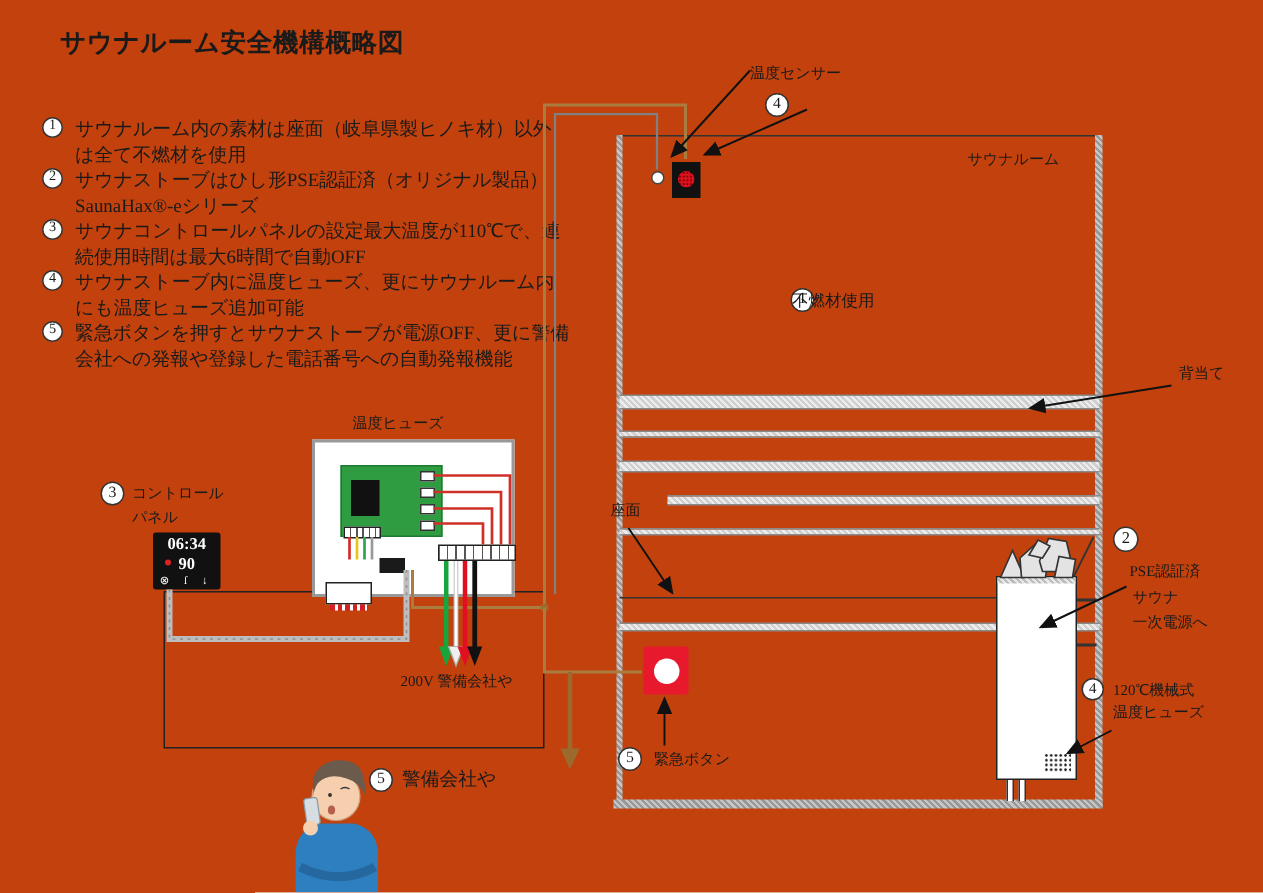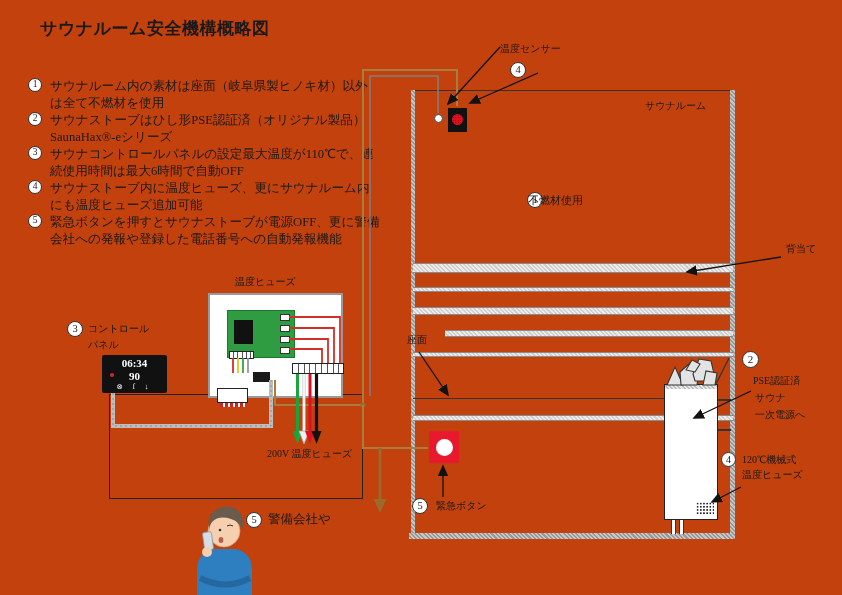--- a/index.html
+++ b/index.html
@@ -94,21 +94,21 @@
     <div class="abs" style="left:52px;top:14px;width:10px;height:7px;background:#fff;border:1px solid #333;box-sizing:border-box;"></div>
     <div class="abs" style="left:52px;top:25px;width:10px;height:7px;background:#fff;border:1px solid #333;box-sizing:border-box;"></div>
     <div class="abs" style="left:52px;top:36px;width:10px;height:7px;background:#fff;border:1px solid #333;box-sizing:border-box;"></div>
     <div class="abs divider-strip" style="left:1px;top:40px;width:25px;height:8px;background-image:repeating-linear-gradient(90deg,transparent 0 3.2px,#555 3.2px 4.2px);"></div>
   </div>
   <div class="abs divider-strip" style="left:292px;top:363px;width:52px;height:11px;background-image:repeating-linear-gradient(90deg,transparent 0 4.8px,#555 4.8px 5.8px);"></div>
   <div class="abs" style="left:253px;top:372px;width:17px;height:10px;background:#1a1a1a;"></div>
   <div class="abs" style="left:217px;top:388px;width:31px;height:15px;background:#fff;border:1.5px solid #222;box-sizing:border-box;"></div>
   <div class="abs redhatch" style="left:220px;top:403px;width:25px;height:4px;"></div>
 
-  <div class="abs" style="left:102px;top:355px;width:65px;height:38px;background:#111;border-radius:2px;text-align:center;">
+  <div class="abs" style="left:102px;top:355px;width:45px;height:38px;background:#111;border-radius:2px;text-align:center;">
     <div style="color:#fff;font-size:11px;font-weight:bold;line-height:13px;margin-top:2px;">06:34</div>
     <div style="color:#fff;font-size:11px;font-weight:bold;line-height:12px;">90</div>
     <div class="abs" style="left:8px;top:18px;width:4px;height:4px;border-radius:50%;background:#d22;"></div>
     <div class="disp-ico" style="color:#fff;font-size:7.5px;line-height:9px;">⊗ ſ ↓</div>
   </div>
 
   <div class="lbl" style="left:500px;top:42px;">温度センサー</div>
   <span class="cnum abs" style="left:510px;top:62px;width:16px;height:16px;font-size:10.5px;">4</span>
 
   <div class="lbl" style="left:645px;top:99px;">サウナルーム</div>
@@ -130,21 +130,21 @@
 
   <span class="cnum abs" style="left:412px;top:498px;width:16px;height:16px;font-size:10.5px;">5</span>
   <div class="lbl" style="left:436px;top:499px;">緊急ボタン</div>
 
   <div class="lbl" style="left:235px;top:275px;">温度ヒューズ</div>
 
   <span class="cnum abs" style="left:67px;top:321px;width:16px;height:16px;font-size:10.5px;">3</span>
   <div class="lbl" style="left:88px;top:322px;">コントロール</div>
   <div class="lbl" style="left:88px;top:338px;">パネル</div>
 
-  <div class="lbl" style="left:267px;top:447px;">200V 温度ヒューズ</div>
+  <div class="lbl" style="left:267px;top:447px;">200V 警備会社や</div>
 
   <span class="cnum abs" style="left:246px;top:512px;width:16px;height:16px;font-size:10.5px;">5</span>
   <div class="lbl" style="left:268px;top:511px;font-size:12.5px;">警備会社や</div>
 
   <svg class="abs" style="left:0;top:0;pointer-events:none;" width="842" height="595" viewBox="0 0 842 595">
     <defs>
       <marker id="ah" viewBox="0 0 10 10" refX="8.5" refY="5" markerWidth="9" markerHeight="9" orient="auto-start-reverse">
         <path d="M0,0.6 L10,5 L0,9.4 z" fill="#111"></path>
       </marker>
     </defs>

